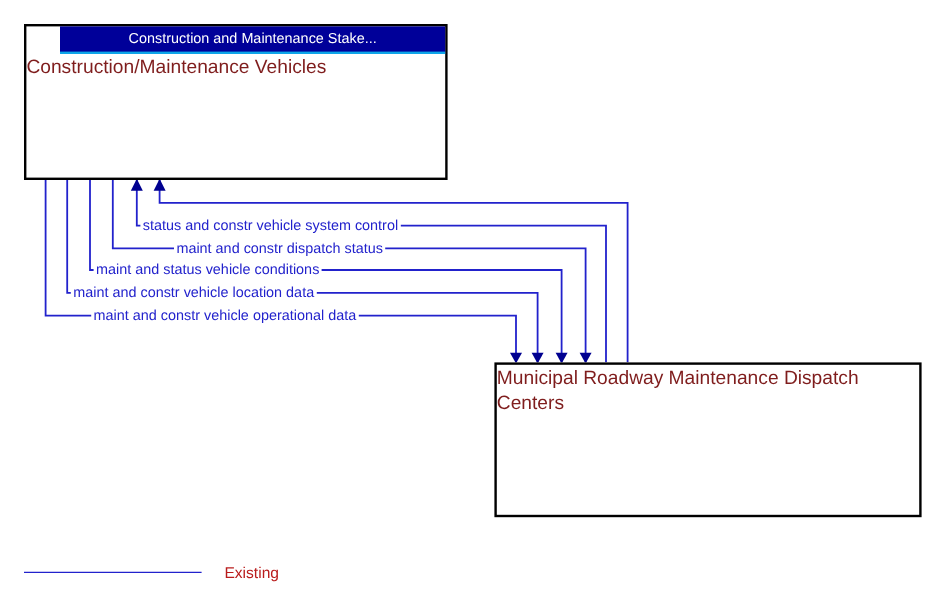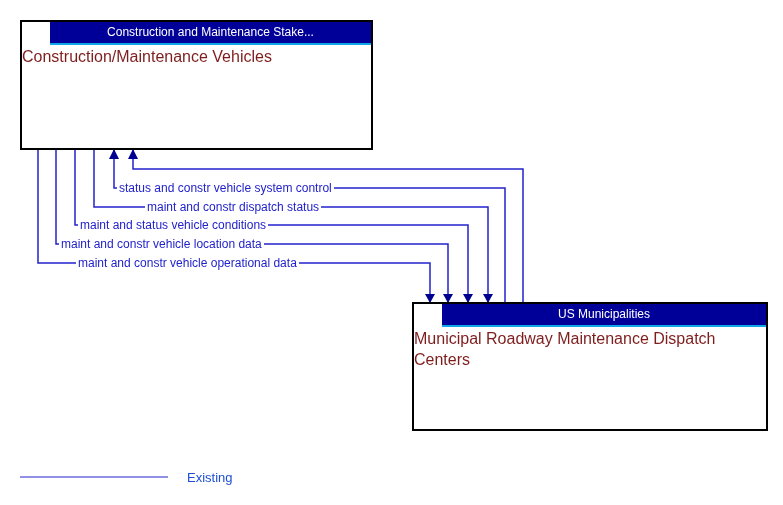--- a/index.html
+++ b/index.html
@@ -58,21 +58,21 @@
     background: #ffffff;
     padding: 0 2px;
     white-space: nowrap;
   }
   .legend-label {
     position: absolute;
     left: 187px;
     top: 477px;
     transform: translateY(-50%);
     font-size: 13px;
-    color: #1d4ed8;
+    color: #b91c1c;
     white-space: nowrap;
   }
 </style>
 </head>
 <body>
 
 <div class="stage">
 
   <svg class="connector-layer" viewBox="0 0 783 505">
 
@@ -96,21 +96,20 @@
 
     <line x1="20" y1="477" x2="168" y2="477" stroke="#2222CC" stroke-width="1.2"></line>
   </svg>
 
   <div class="entity-box" id="source-box">
     <div class="entity-header">Construction and Maintenance Stake...</div>
     <div class="entity-title">Construction/Maintenance Vehicles</div>
   </div>
 
   <div class="entity-box" id="target-box">
-    <div class="entity-header">US Municipalities</div>
     <div class="entity-title">Municipal Roadway Maintenance Dispatch Centers</div>
   </div>
 
   <span class="flow-label" style="left:117px; top:188px;">status and constr vehicle system control</span>
   <span class="flow-label" style="left:97px; top:207px;margin-left:48px;">maint and constr dispatch status</span>
   <span class="flow-label" style="left:78px; top:225px;">maint and status vehicle conditions</span>
   <span class="flow-label" style="left:59px; top:244px;">maint and constr vehicle location data</span>
   <span class="flow-label" style="left:32px; top:263px;margin-left:44px;">maint and constr vehicle operational data</span>
 
   <span class="legend-label">Existing</span>

